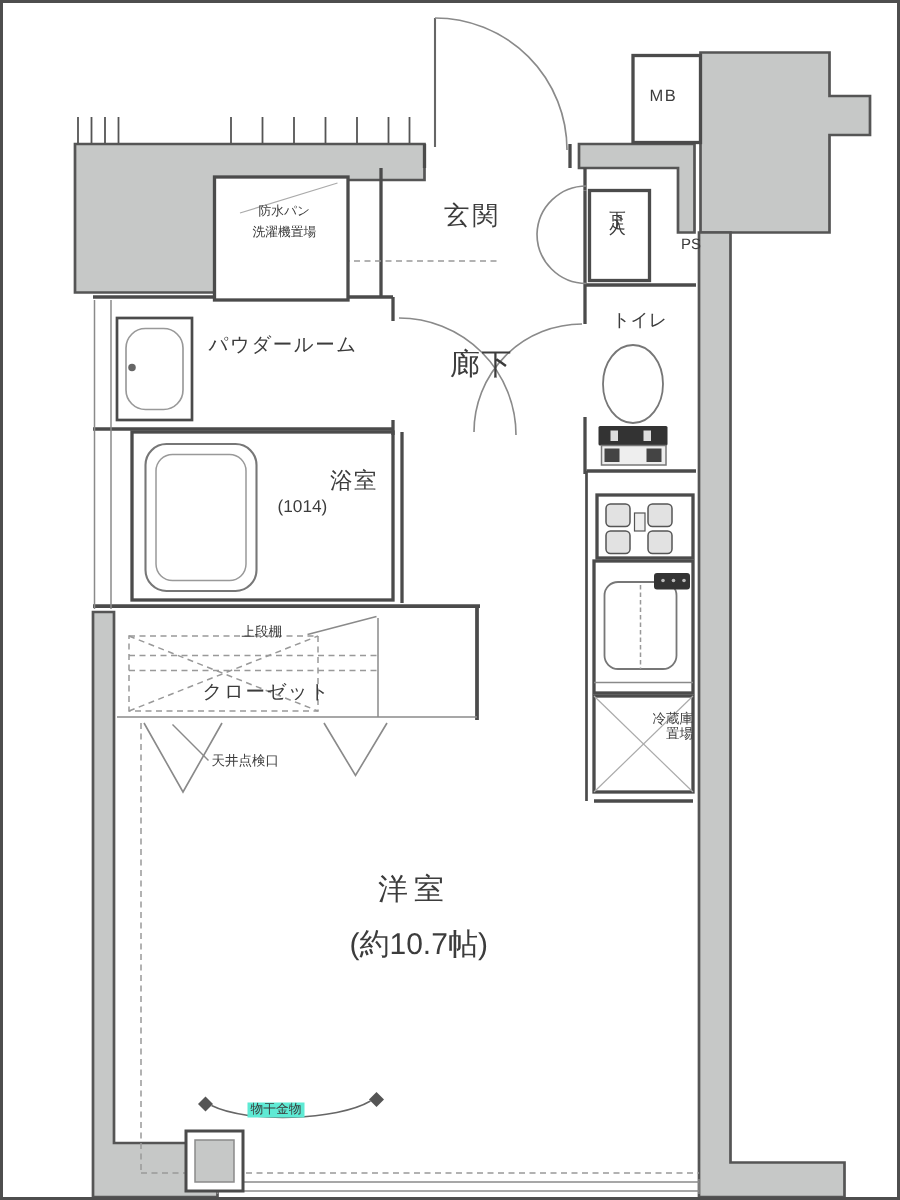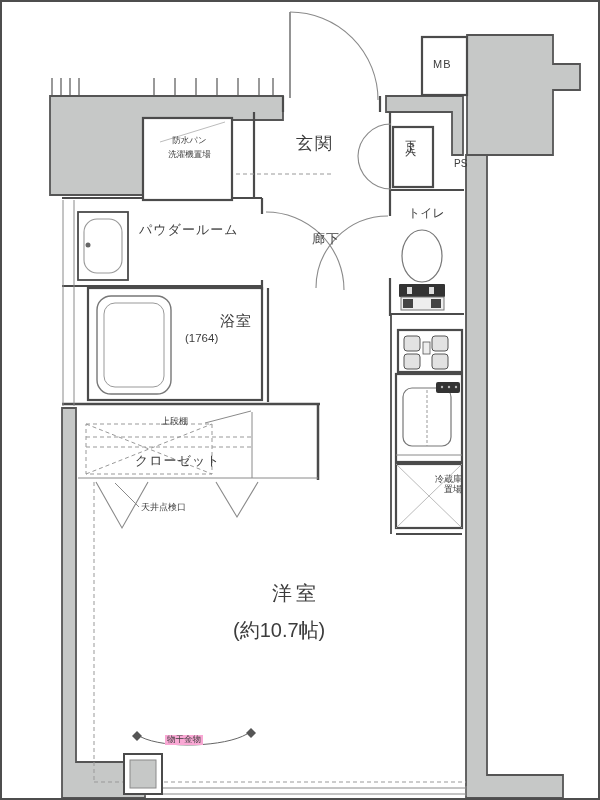--- a/index.html
+++ b/index.html
@@ -4,37 +4,37 @@
 <style>
   html,body{margin:0;padding:0;background:#fff;}
   #canvas{
     position:relative;width:596px;height:796px;margin:0;
     border:2px solid #4e4e4e;background:#fff;overflow:hidden;
     font-family:"Liberation Sans","DejaVu Sans",sans-serif;color:#3c3c3c;
   }
   #linework{position:absolute;left:0;top:0;}
   .lbl{position:absolute;white-space:nowrap;line-height:1.15;color:#3c3c3c;}
   .lbl-genkan{left:294px;top:132px;font-size:17px;letter-spacing:2px;}
-  .lbl-hall{left:298px;top:230px;font-size:13px;letter-spacing:1px;margin-left:12px;}
+  .lbl-hall{left:298px;top:230px;font-size:20px;letter-spacing:1px;}
   .lbl-toilet{left:406px;top:205px;font-size:12px;}
   .lbl-powder{left:137px;top:221px;font-size:13px;letter-spacing:1px;}
   .lbl-mb{left:431px;top:56px;font-size:11px;letter-spacing:1px;}
   .lbl-ps{left:436px;top:156px;font-size:10px;margin-left:16px;}
   .lbl-shoe{left:402px;top:130px;font-size:11px;writing-mode:vertical-rl;text-orientation:upright;letter-spacing:2px;}
   .lbl-washer{left:143px;top:134px;width:89px;text-align:center;font-size:8.5px;}
   .lbl-washer div{margin-bottom:4px;}
   .lbl-bath{left:186px;top:310px;font-size:15px;letter-spacing:1px;margin-left:32px;}
   .lbl-bathsize{left:183px;top:330px;font-size:11.5px;}
   .lbl-shelf{left:159px;top:414px;font-size:9px;}
   .lbl-closet{left:133px;top:452px;font-size:13px;letter-spacing:1px;}
   .lbl-tenken{left:139px;top:500px;font-size:9px;}
   .lbl-fridge{left:398px;top:472px;width:62px;text-align:right;font-size:9px;}
-  .lbl-room{left:250px;top:580px;font-size:20px;letter-spacing:4px;margin-left:20px;}
+  .lbl-room{left:250px;top:580px;font-size:20px;letter-spacing:4px;}
   .lbl-roomsize{left:231px;top:617px;font-size:20px;}
-  .lbl-hook{left:163px;top:733px;font-size:8.5px;background:#f9a8d4;padding:0 2px;}
+  .lbl-hook{left:163px;top:733px;font-size:8.5px;background:#5eead4;padding:0 2px;}
 </style>
 </head>
 <body>
 
 <div id="canvas">
 
   <svg id="linework" width="596" height="796" viewBox="0 0 596 796">
 
     <g stroke="#555" stroke-width="1.2">
       <line x1="50" y1="76" x2="50" y2="94"></line>
@@ -187,21 +187,21 @@
   <div class="lbl lbl-toilet">トイレ</div>
   <div class="lbl lbl-powder">パウダールーム</div>
   <div class="lbl lbl-mb">MB</div>
   <div class="lbl lbl-ps">PS</div>
   <div class="lbl lbl-shoe">下足入</div>
   <div class="lbl lbl-washer">
     <div>防水パン</div>
     <div>洗濯機置場</div>
   </div>
   <div class="lbl lbl-bath">浴室</div>
-  <div class="lbl lbl-bathsize">(1764)</div>
+  <div class="lbl lbl-bathsize">(1014)</div>
   <div class="lbl lbl-shelf">上段棚</div>
   <div class="lbl lbl-closet">クローゼット</div>
   <div class="lbl lbl-tenken">天井点検口</div>
   <div class="lbl lbl-fridge">
     <div>冷蔵庫</div>
     <div>置場</div>
   </div>
   <div class="lbl lbl-room">洋室</div>
   <div class="lbl lbl-roomsize">(約10.7帖)</div>
   <div class="lbl lbl-hook">物干金物</div>

